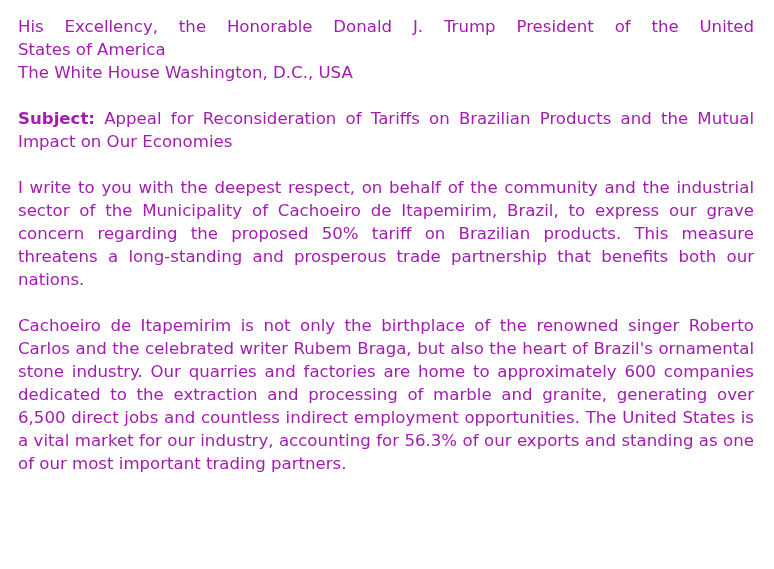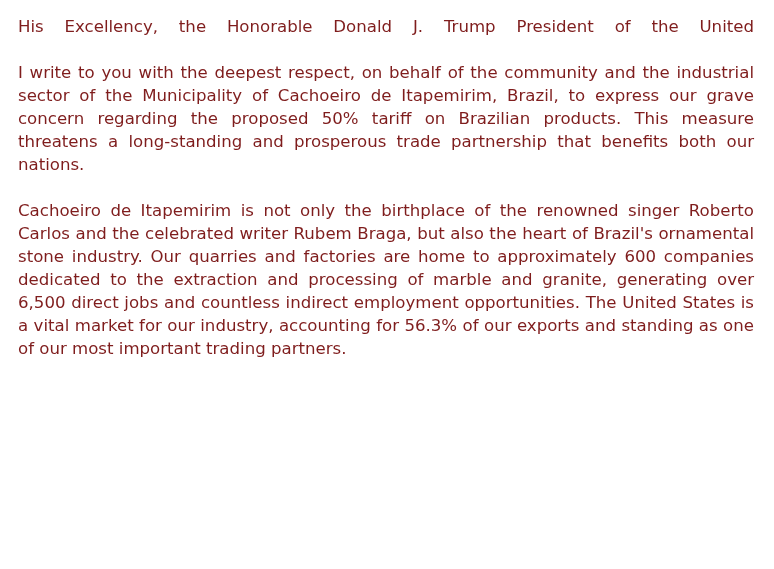--- a/index.html
+++ b/index.html
@@ -13,21 +13,21 @@
       overflow: hidden;
     }
     .doc {
       position: absolute;
       left: 18px;
       top: 15px;
       width: 736px;
       font-family: "DejaVu Sans", sans-serif;
       font-size: 16.6px;
       line-height: 23px;
-      color: #7f1d1d;
+      color: #a21caf;
       text-align: justify;
       letter-spacing: 0px;
     }
     .block {
       margin: 0 0 23px 0;
     }
     .line {
       display: block;
     }
     .last-just {
@@ -37,21 +37,26 @@
       font-weight: bold;
     }
   </style>
 </head>
 <body>
 
 <div class="doc">
 
   <div class="block">
     <span class="line last-just">His Excellency, the Honorable Donald J. Trump President of the United</span>
+    <span class="line">States of America</span>
+    <span class="line">The White House Washington, D.C., USA</span>
   </div>
 
+  <div class="block">
+    <span class="subject-label">Subject:</span><span> Appeal for Reconsideration of Tariffs on Brazilian Products and the Mutual Impact on Our Economies</span>
+  </div>
 
 
   <div class="block">I write to you with the deepest respect, on behalf of the community and the industrial sector of the Municipality of Cachoeiro de Itapemirim, Brazil, to express our grave concern regarding the proposed 50% tariff on Brazilian products. This measure threatens a long-standing and prosperous trade partnership that benefits both our nations.</div>
 
   <div class="block">Cachoeiro de Itapemirim is not only the birthplace of the renowned singer Roberto Carlos and the celebrated writer Rubem Braga, but also the heart of Brazil's ornamental stone industry. Our quarries and factories are home to approximately 600 companies dedicated to the extraction and processing of marble and granite, generating over 6,500 direct jobs and countless indirect employment opportunities. The United States is a vital market for our industry, accounting for 56.3% of our exports and standing as one of our most important trading partners.</div>
 
 </div>
 
 </body></html>

